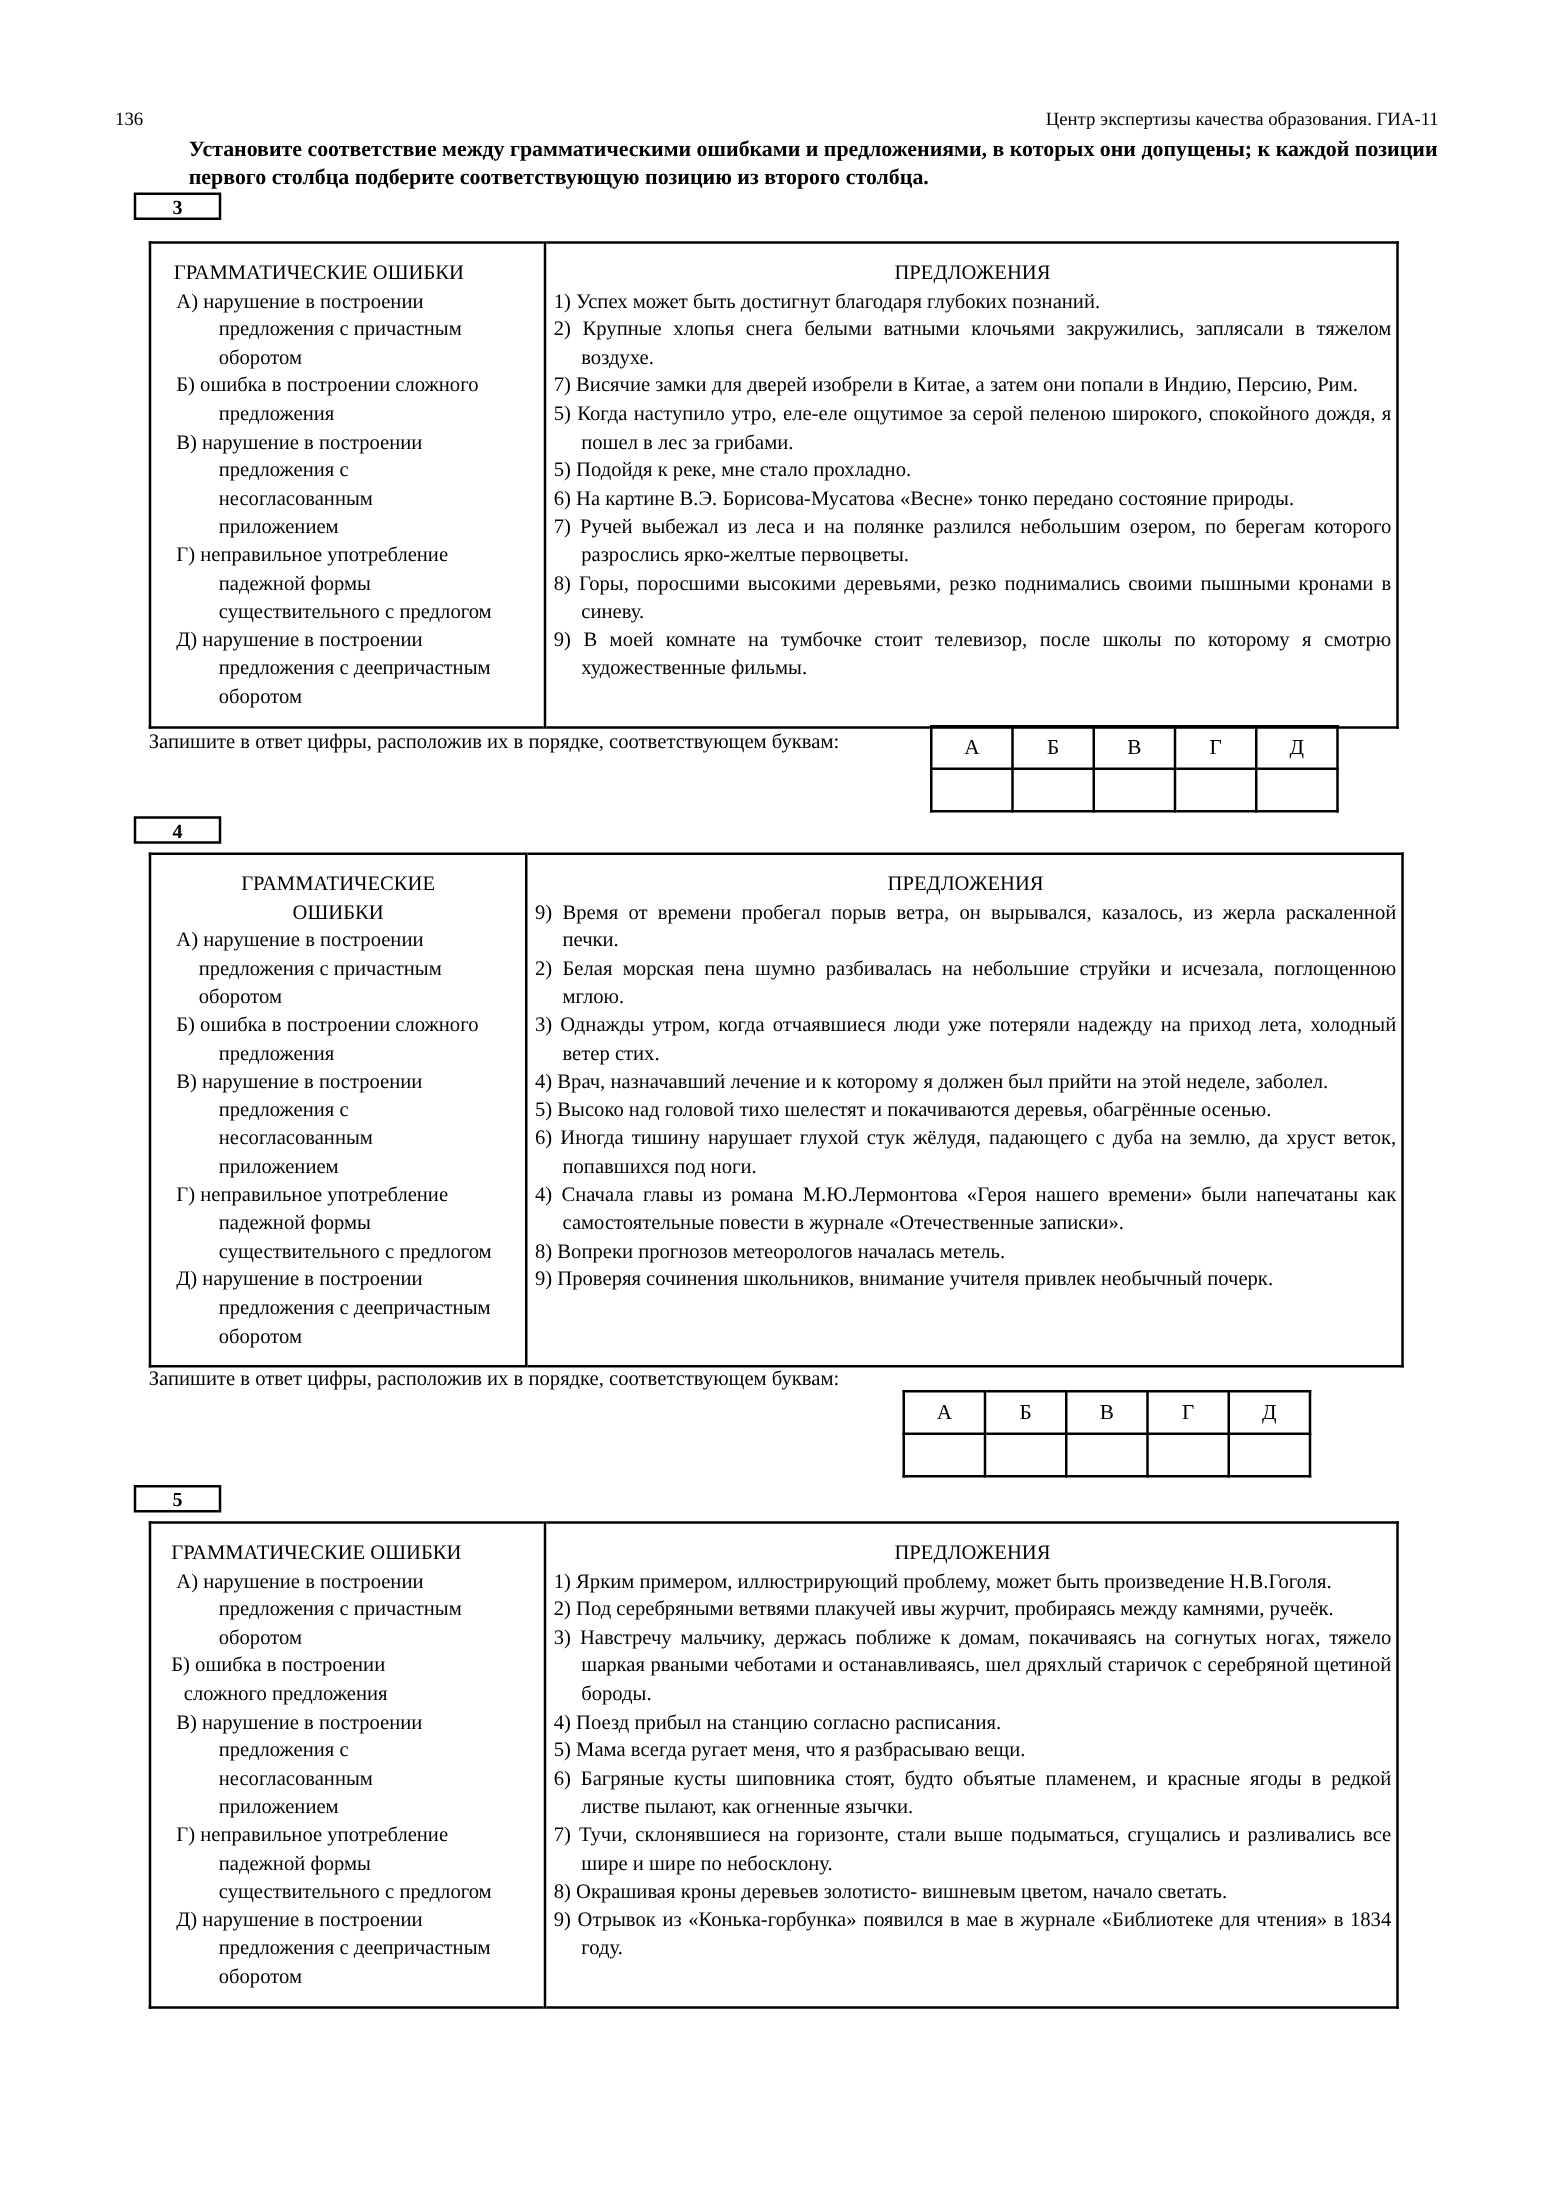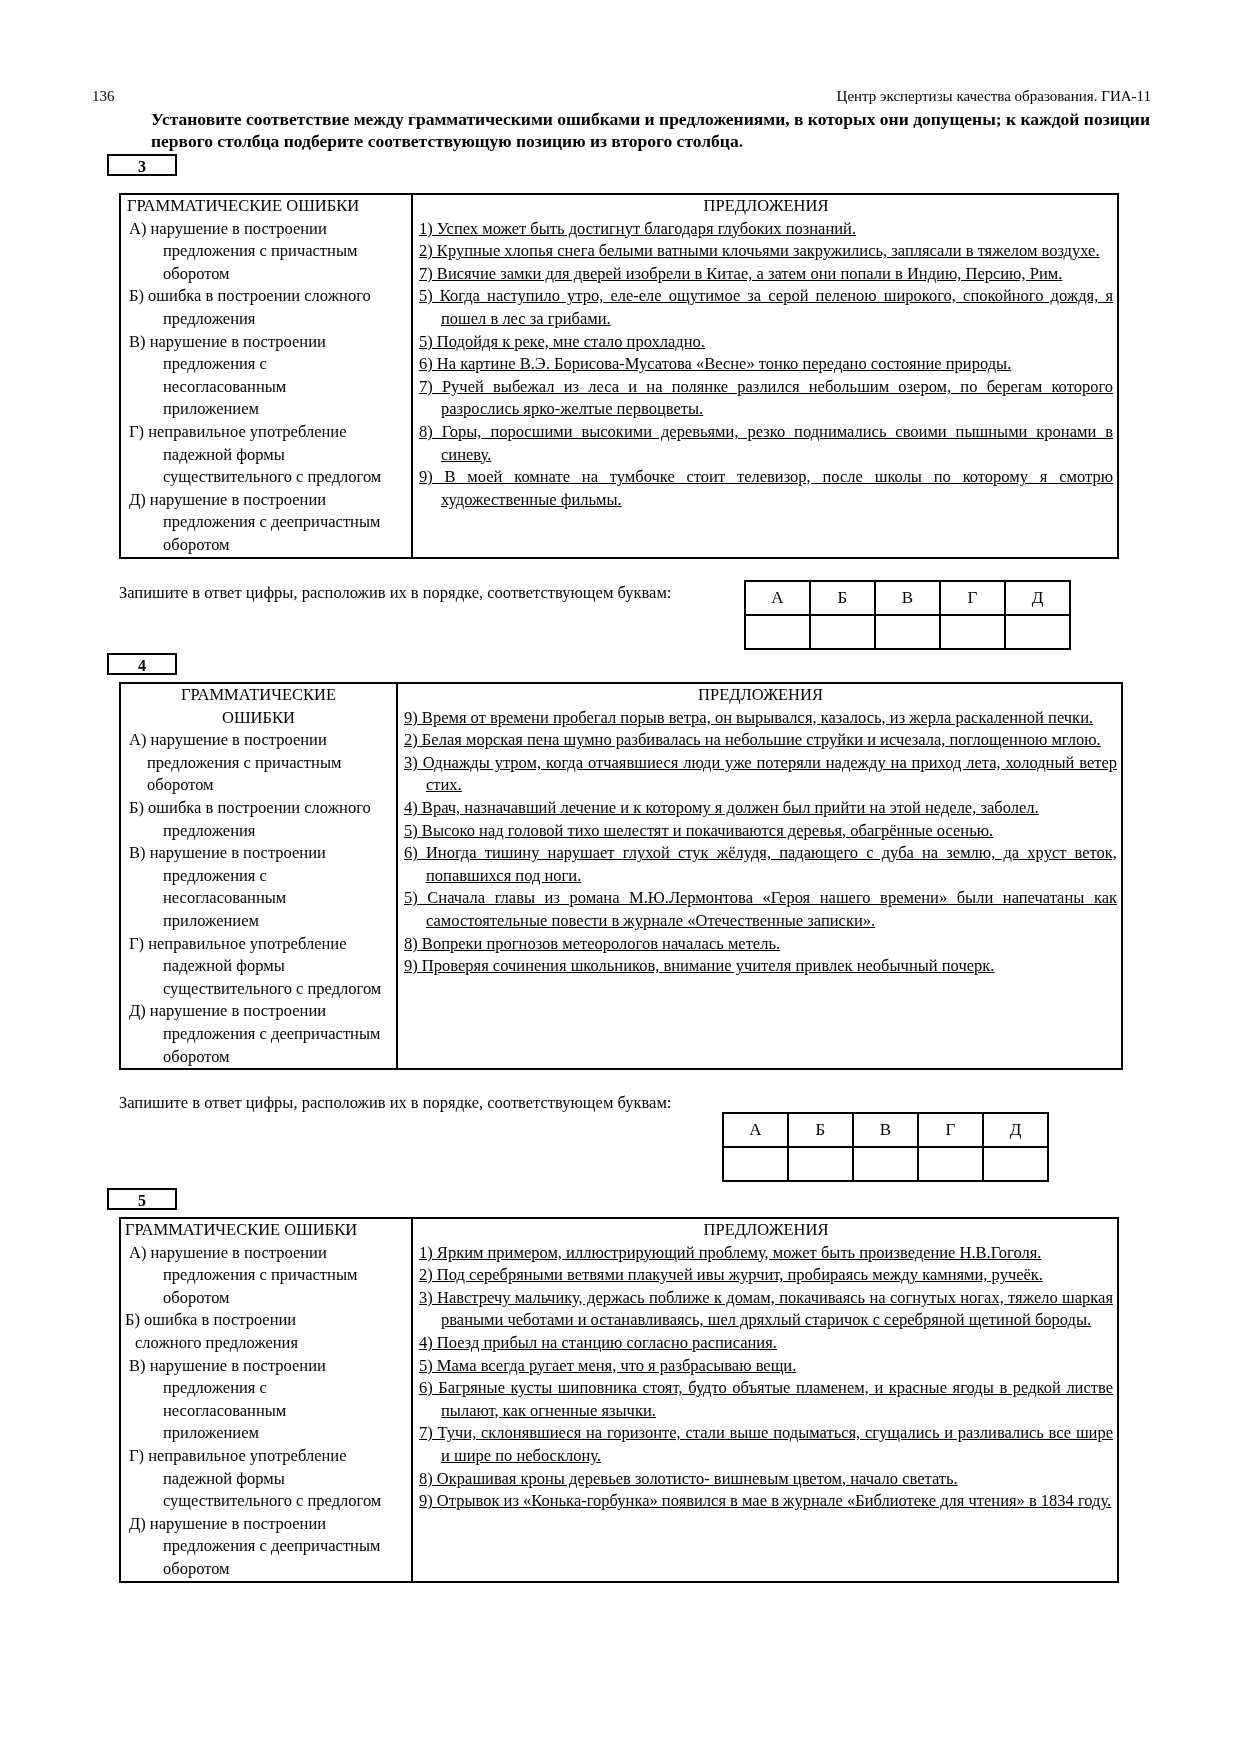--- a/index.html
+++ b/index.html
@@ -2,26 +2,26 @@
 <html><head>
 <meta charset="utf-8">
 <style>
   html,body{margin:0;padding:0;background:#fff;}
   body{width:1241px;height:1754px;position:relative;font-family:"Liberation Serif",serif;color:#000;overflow:hidden;}
   .hdr-num{position:absolute;left:92px;top:88px;font-size:15px;}
   .hdr-title{position:absolute;right:90px;top:88px;font-size:15px;}
   .instr{position:absolute;left:120px;top:108px;width:1000px;font-weight:bold;font-size:17.5px;line-height:22px;margin-left:31px;}
   .task-num{position:absolute;width:70px;height:22px;border:2px solid #000;text-align:center;font-weight:bold;font-size:16px;line-height:22px;box-sizing:border-box;}
   table.q{position:absolute;border-collapse:collapse;border:2px solid #000;font-size:16.5px;line-height:22.6px;}
-  table.q td{vertical-align:top;padding:0;}
+  table.q td{vertical-align:top;padding:12px;}
   table.q td.left{border-right:2px solid #000;}
   table.q td.right{padding-left:6px;padding-right:4px;}
   .colhead{text-align:center;}
   .err{padding-left:42px;text-indent:-34px;}
-  .sent{padding-left:22px;text-indent:-22px;text-align:justify;text-decoration:underline;}
+  .sent{padding-left:22px;text-indent:-22px;text-align:justify;}
   .write{position:absolute;font-size:16.5px;line-height:22px;}
   table.ans{position:absolute;border-collapse:collapse;border:2px solid #000;}
   table.ans td{border:2px solid #000;width:63px;height:32px;text-align:center;font-size:17px;padding:0;}
 </style>
 </head>
 <body>
 
 <div class="hdr-num">136</div>
 <div class="hdr-title">Центр экспертизы качества образования. ГИА-11</div>
 <div class="instr">Установите соответствие между грамматическими ошибками и предложениями, в которых они допущены; к каждой позиции первого столбца подберите соответствующую позицию из второго столбца.</div>
@@ -86,21 +86,21 @@
       <div class="err" style="padding-right:10px;">Д) нарушение в построении предложения с деепричастным оборотом</div>
     </td>
     <td class="right">
       <div class="colhead">ПРЕДЛОЖЕНИЯ</div>
       <div class="sent">9) Время от времени пробегал порыв ветра, он вырывался, казалось, из жерла раскаленной печки.</div>
       <div class="sent">2) Белая морская пена шумно разбивалась на небольшие струйки и исчезала, поглощенною мглою.</div>
       <div class="sent">3) Однажды утром, когда отчаявшиеся люди уже потеряли надежду на приход лета, холодный ветер стих.</div>
       <div class="sent">4) Врач, назначавший лечение и к которому я должен был прийти на этой неделе, заболел.</div>
       <div class="sent">5) Высоко над головой тихо шелестят и покачиваются деревья, обагрённые осенью.</div>
       <div class="sent">6) Иногда тишину нарушает глухой стук жёлудя, падающего с дуба на землю, да хруст веток, попавшихся под ноги.</div>
-      <div class="sent">5) Сначала главы из романа М.Ю.Лермонтова «Героя нашего времени» были напечатаны как самостоятельные повести в журнале «Отечественные записки».</div>
+      <div class="sent">4) Сначала главы из романа М.Ю.Лермонтова «Героя нашего времени» были напечатаны как самостоятельные повести в журнале «Отечественные записки».</div>
       <div class="sent">8) Вопреки прогнозов метеорологов началась метель.</div>
       <div class="sent">9) Проверяя сочинения школьников, внимание учителя привлек необычный почерк.</div>
     </td>
   </tr>
 </tbody>
   </table>
 <div class="write" style="left:119px;top:1092px;width:800px;">Запишите в ответ цифры, расположив их в порядке, соответствующем буквам:</div>
 <table class="ans" style="left:722px;top:1112px;">
   <tbody>
       <tr>

